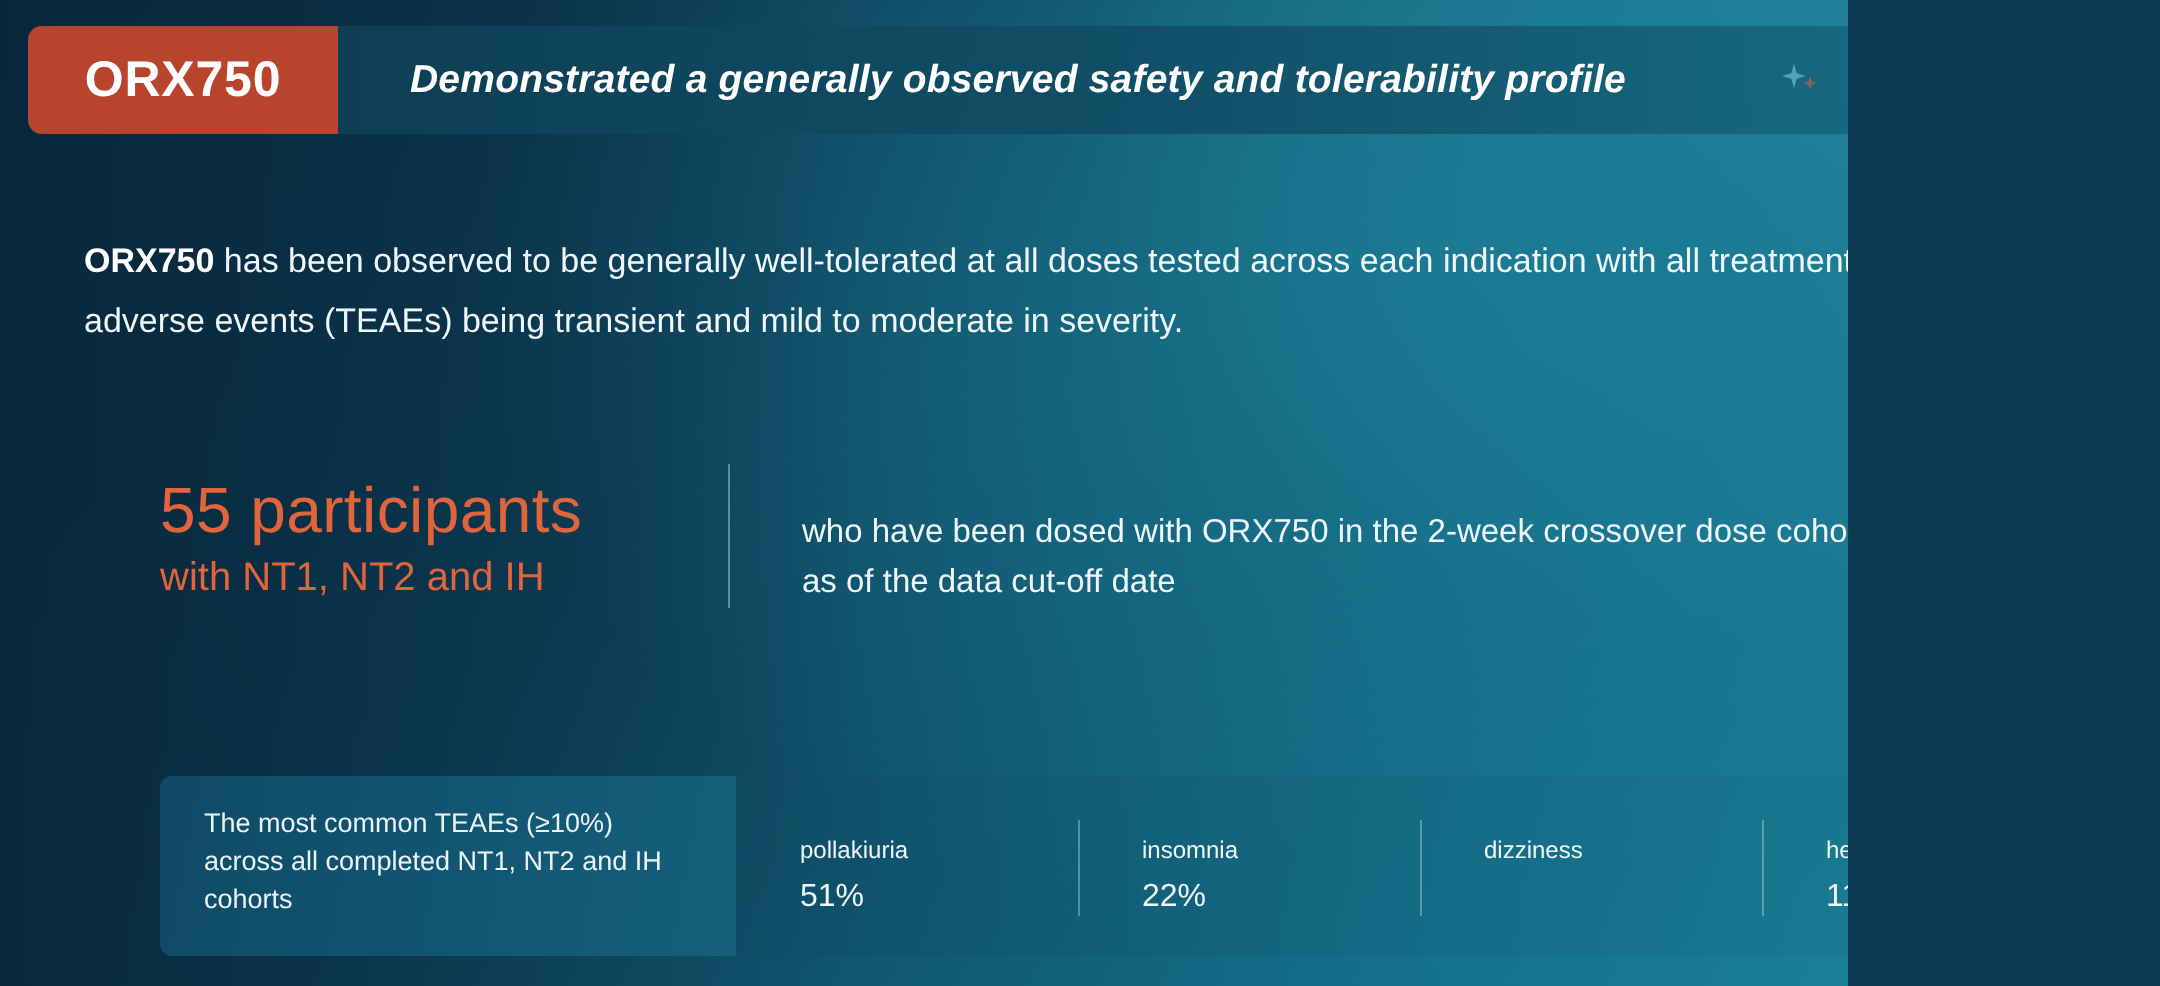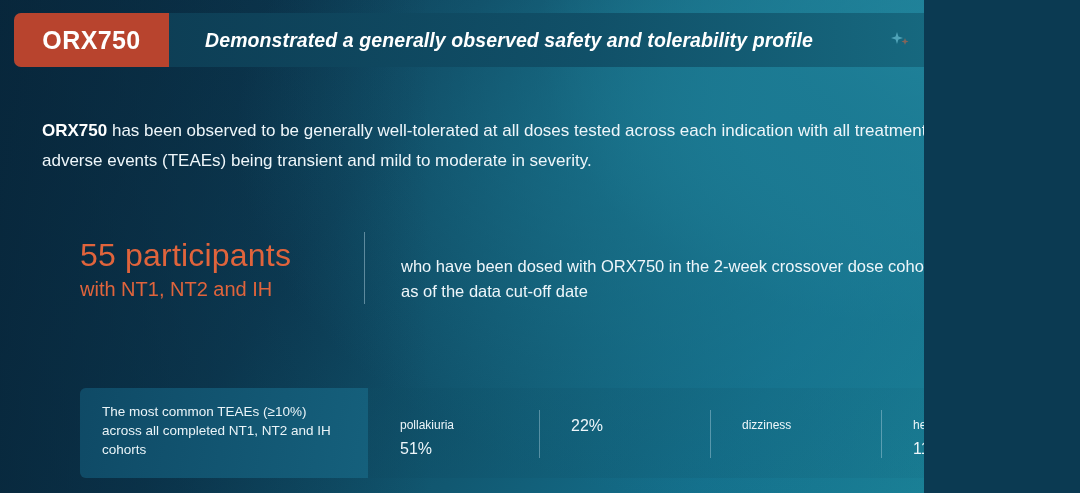--- a/index.html
+++ b/index.html
@@ -230,20 +230,21 @@
   </div>
 
   <div class="band">
     <div class="band-label">The most common TEAEs (≥10%) across all completed NT1, NT2 and IH cohorts</div>
     <div class="teae-items">
       <div class="teae">
         <div class="teae-name">pollakiuria</div>
         <div class="teae-value">51%</div>
       </div>
       <div class="teae">
+        <div class="teae-name">insomnia</div>
         <div class="teae-value">22%</div>
       </div>
       <div class="teae">
         <div class="teae-name">dizziness</div>
       </div>
       <div class="teae">
         <div class="teae-name">headache</div>
         <div class="teae-value">11%</div>
       </div>
     </div>

